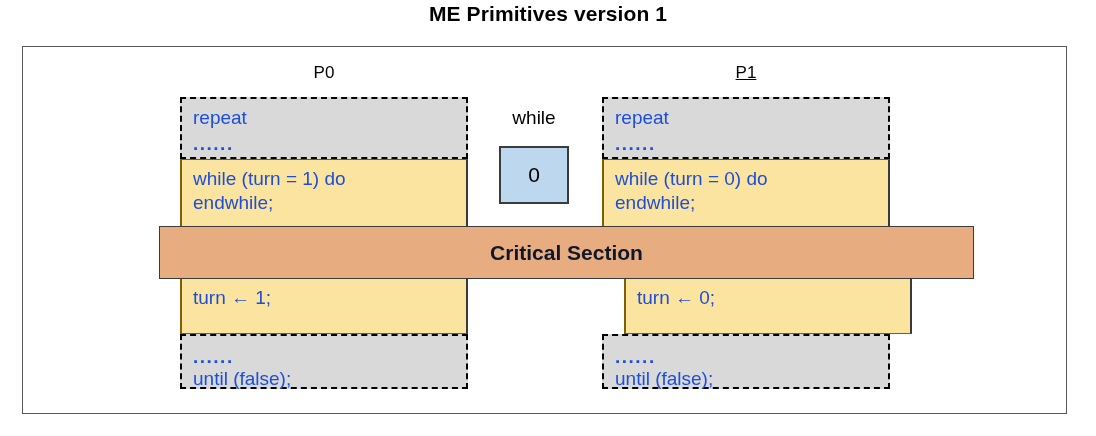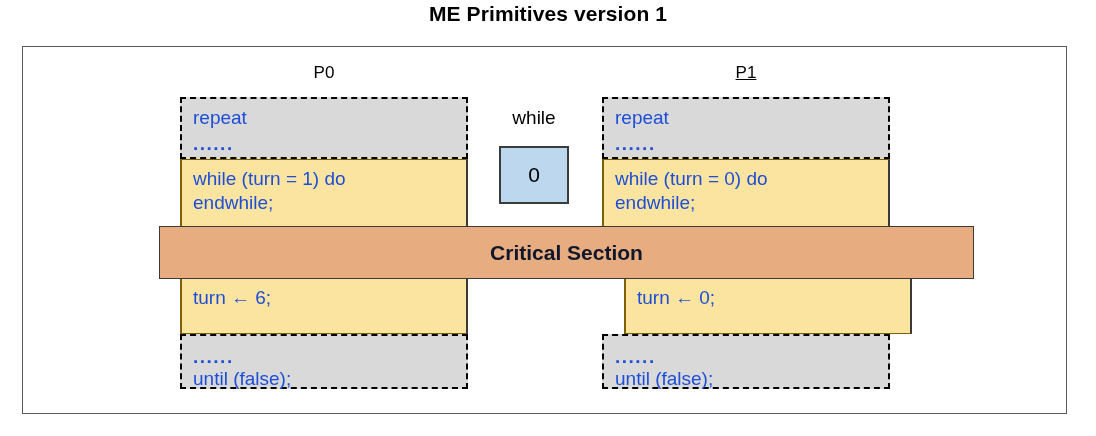--- a/index.html
+++ b/index.html
@@ -155,21 +155,21 @@
   <span class="line">repeat</span>
   <span class="line ellipsis-line">......</span>
 </div>
 
 <div class="code-block yellow-block has-top" id="p0-entry">
   <span class="line">while (turn = 1) do</span>
   <span class="line">endwhile;</span>
 </div>
 
 <div class="code-block yellow-block has-bottom" id="p0-exit">
-  <span class="line">turn ← 6;</span>
+  <span class="line">turn ← 1;</span>
 </div>
 
 <div class="code-block gray-block" id="p0-bottom">
   <span class="line ellipsis-line">......</span>
   <span class="line">until (false);</span>
 </div>
 
 <div id="turn-label">while</div>
 <div id="turn-box">0</div>
 

